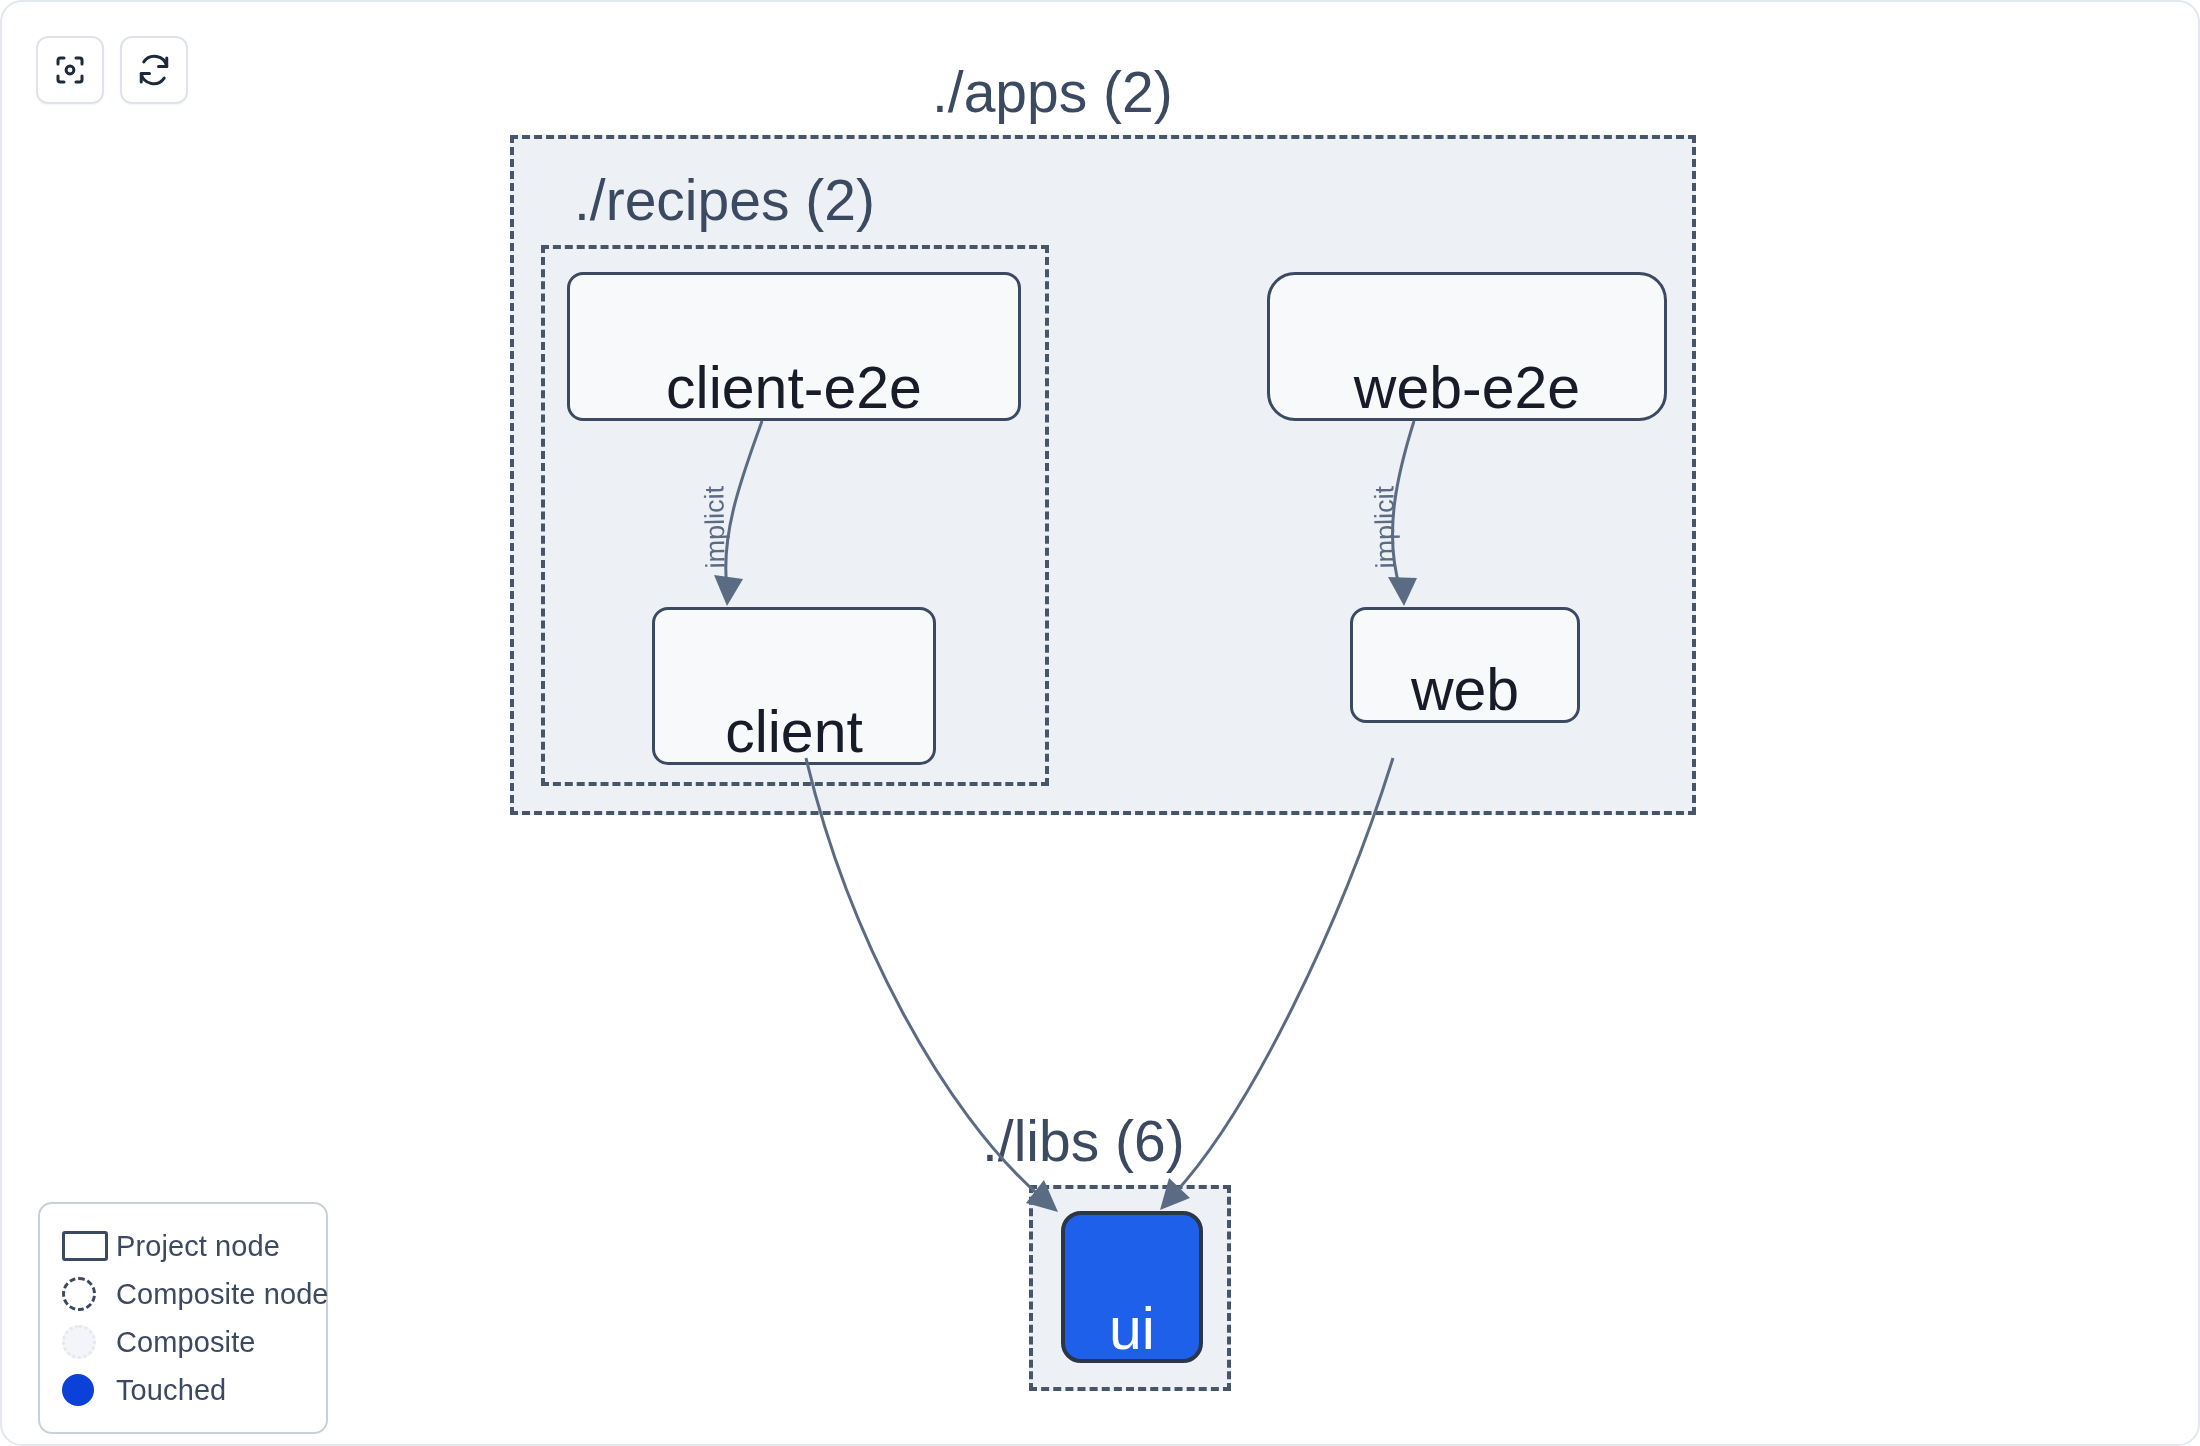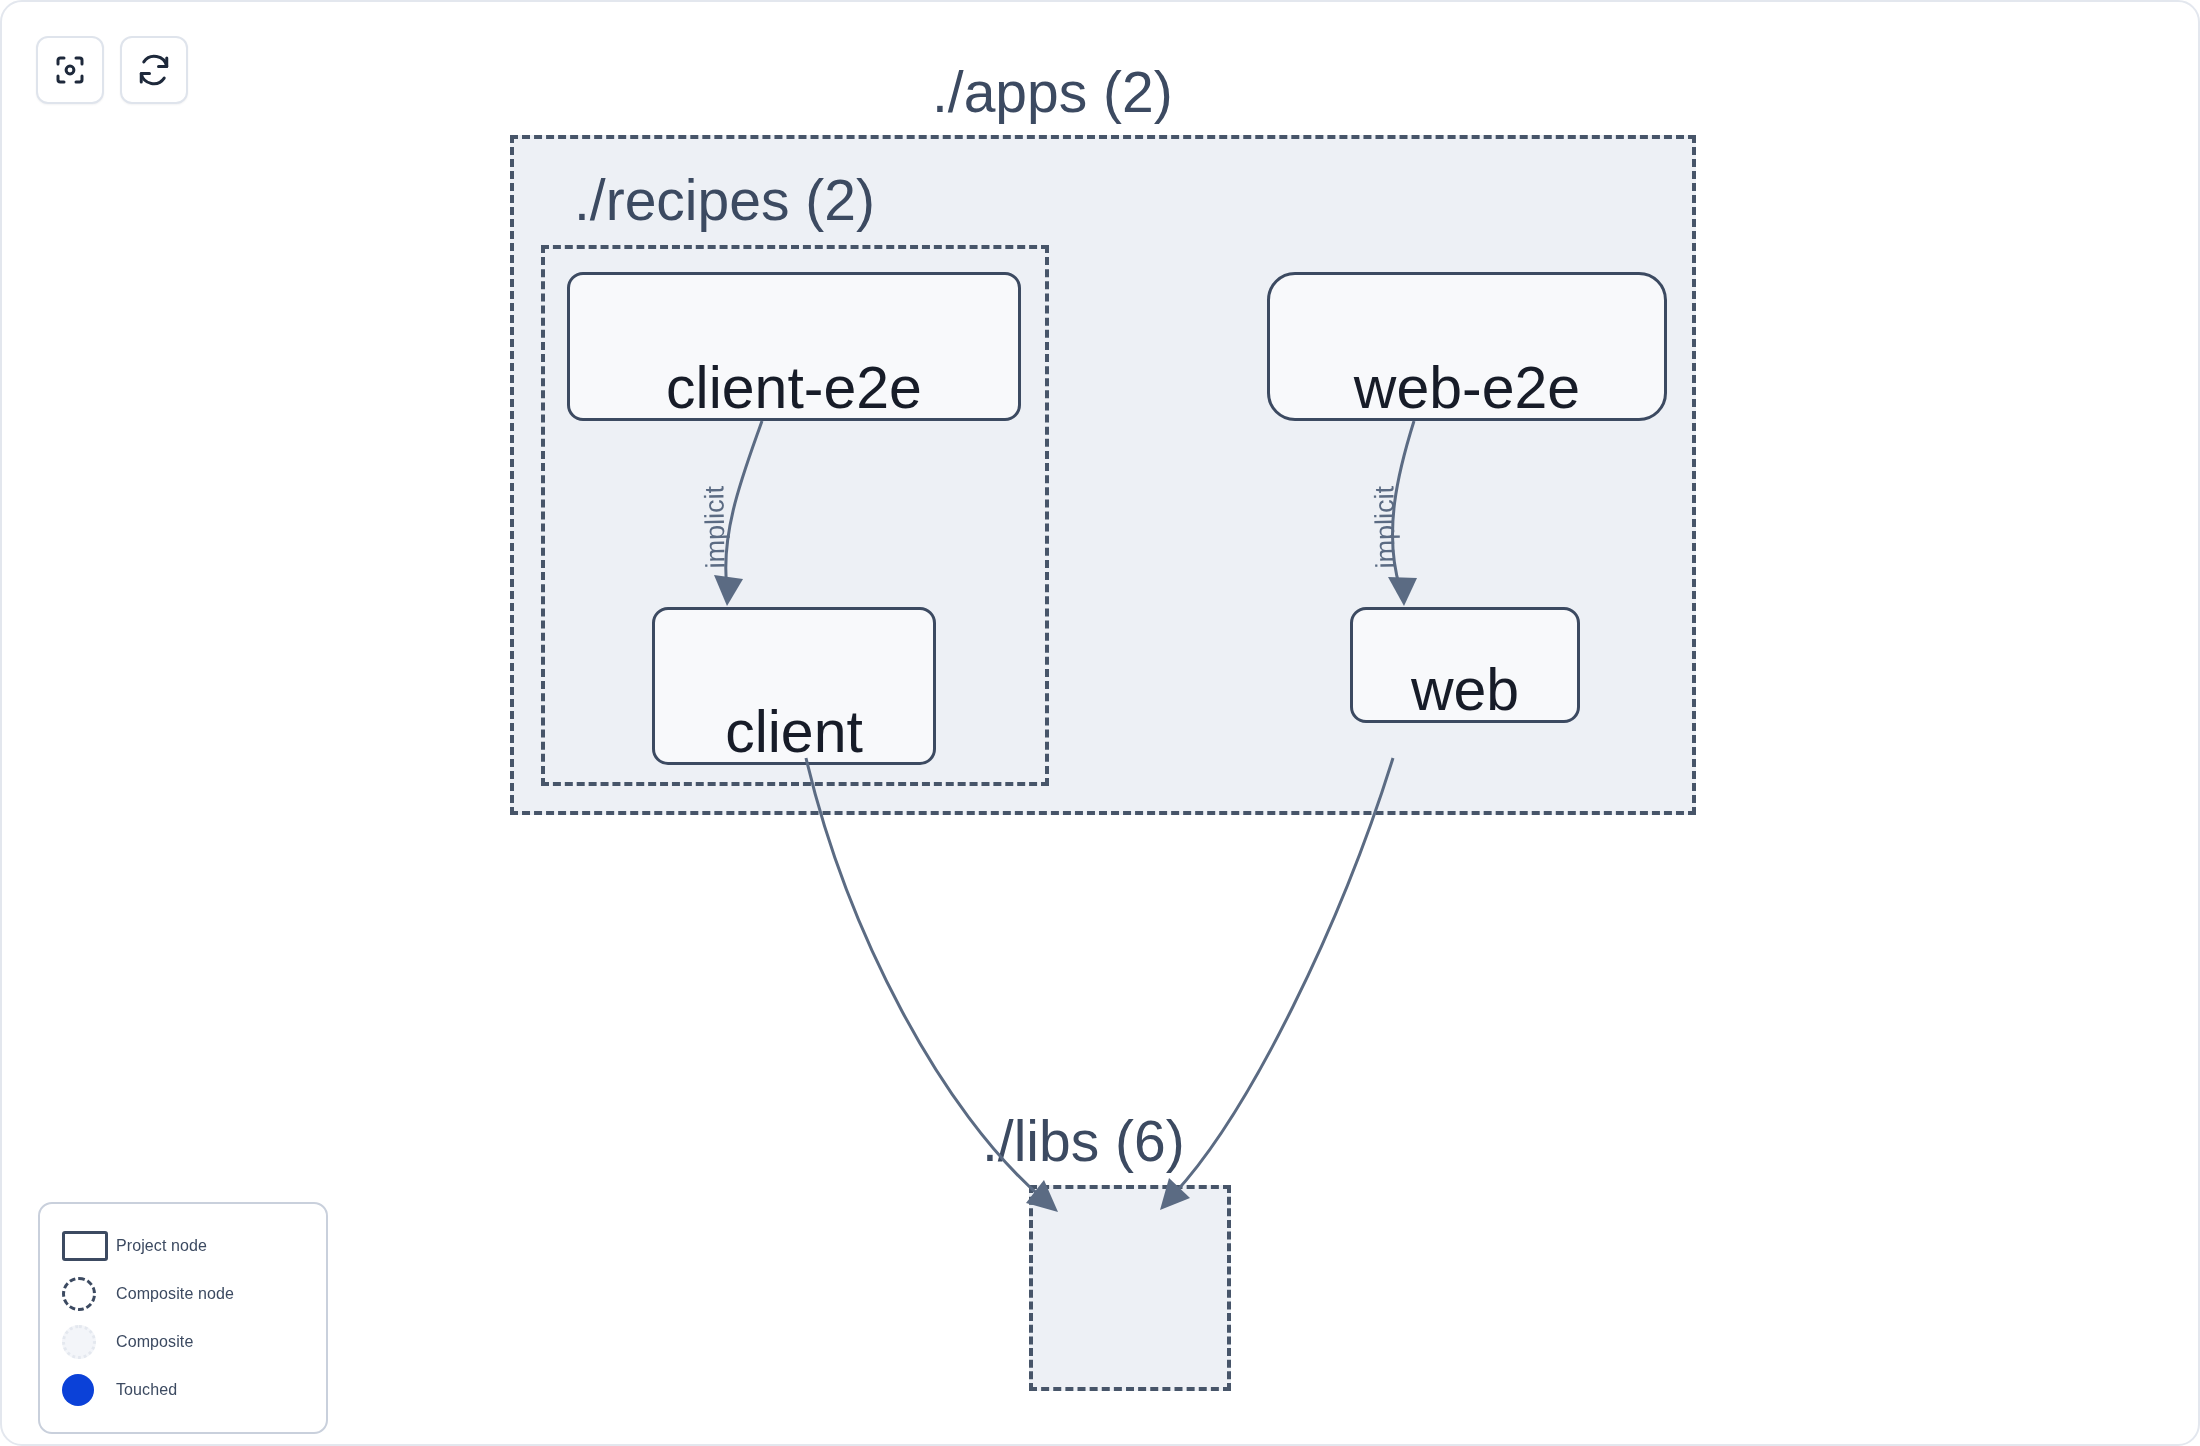--- a/index.html
+++ b/index.html
@@ -99,21 +99,21 @@
     border-radius: 50%;
     background: #f3f5f9;
     box-sizing: border-box;
   }
   .sw-touched {
     width: 32px; height: 32px;
     border-radius: 50%;
     background: #0b41d8;
   }
   .legend-label {
-    font-size: 16px;
+    font-size: 29px;
     color: #3c4a61;
     letter-spacing: .1px;
     white-space: nowrap;
   }
 
   
   .group-box {
     position: absolute;
     background: #edf0f5;
     border: 4px dashed #475569;
@@ -200,20 +200,23 @@
     </div>
 
     <div class="node" style="left:650px; top:605px; width:284px; height:158px;">
       <span class="node-label">client</span>
     </div>
 
     <div class="node" style="left:1348px; top:605px; width:230px; height:116px;">
       <span class="node-label">web</span>
     </div>
 
+    <div class="node touched" style="left:1059px; top:1209px; width:142px; height:152px;">
+      <span class="node-label">ui</span>
+    </div>
 
     <svg id="edges-svg" viewBox="0 0 2200 1446">
 
       <g>
         <path class="edge-path" d="M 760 419 C 742 470 718 530 725 586"></path>
         <polygon class="edge-arrow" points="725,604 712,573 741,577"></polygon>
         <text class="edge-label-text" transform="translate(722,525) rotate(-91)" text-anchor="middle">implicit</text>
       </g>
 
       <g>

